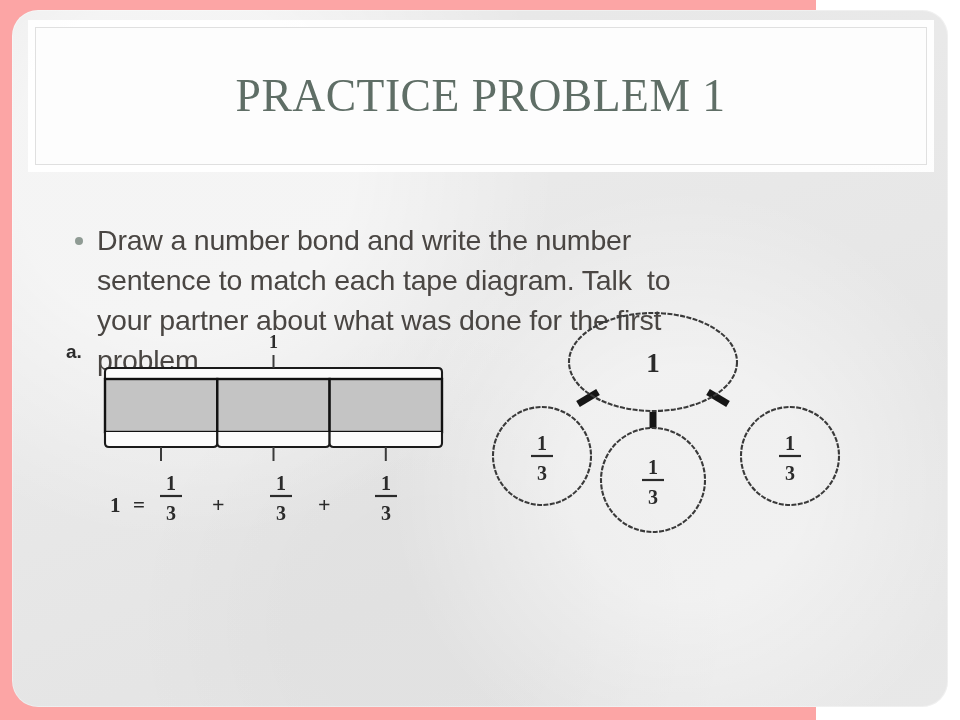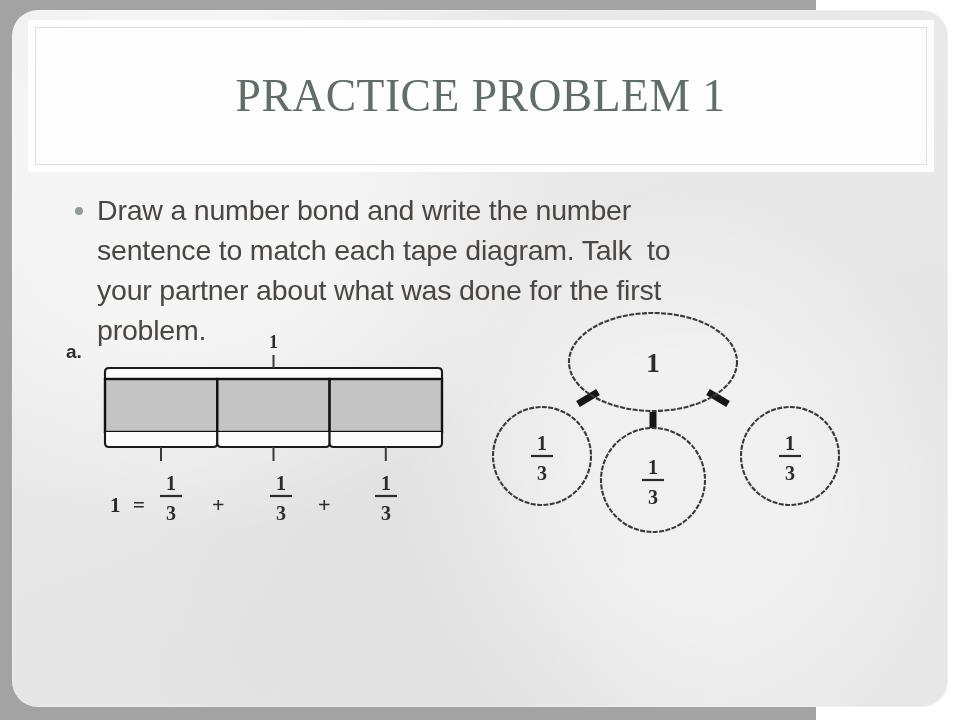--- a/index.html
+++ b/index.html
@@ -14,21 +14,21 @@
     overflow: hidden;
     font-family: "Liberation Sans", sans-serif;
   }
 
   
   #slide {
     position: absolute;
     left: 0; top: 0;
     width: 816px;
     height: 720px;
-    background: #a3a3a3;
+    background: #fca5a5;
   }
 
   
   #slide-frame {
     position: absolute;
     left: 12px;  top: 10px;
     width: 936px; height: 697px;
     border-radius: 26px;
     background:
       radial-gradient(circle at 18% 22%, rgba(255,255,255,.55) 0 18%, rgba(0,0,0,0) 40%),
@@ -64,20 +64,21 @@
 
   
   #body-block {
     position: absolute;
     left: 70px; top: 190px;
     width: 640px;
   }
   .bullet-row {
     position: relative;
     padding-left: 27px;
+    margin-top: 30px;
   }
   .bullet-dot {
     position: absolute;
     left: 5px; top: 17px;
     width: 8px; height: 8px;
     border-radius: 50%;
     background: #8f9b94;
   }
   .bullet-text {
     font-family: "Liberation Sans", sans-serif;

